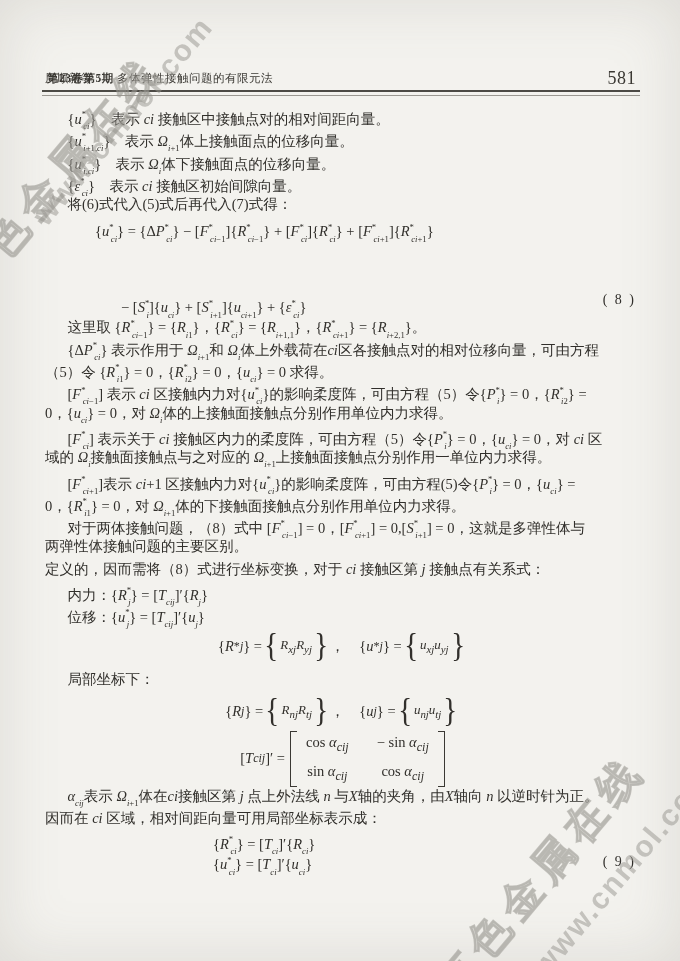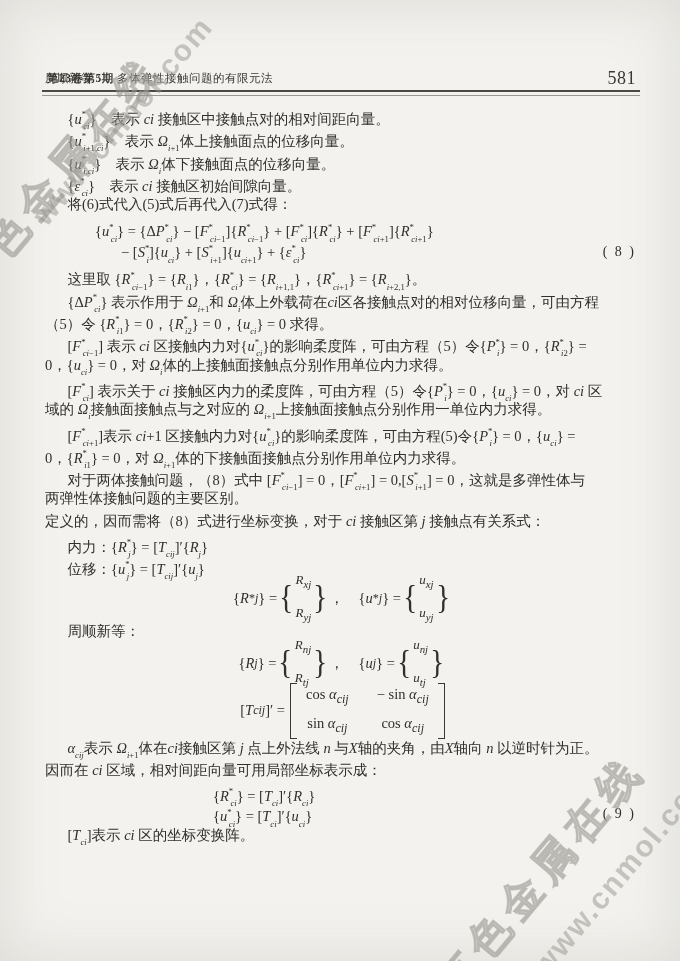--- a/index.html
+++ b/index.html
@@ -22,29 +22,29 @@
   
   main{position:absolute;top:104px;left:45px;right:40px;bottom:0;z-index:1;}
   .ln{height:22.3px;line-height:22.3px;font-size:14.5px;white-space:nowrap;}
   .ind{text-indent:1.55em;}
   .ln i{font-family:"Liberation Serif","DejaVu Serif",serif;}
   .ln sup{font-size:.6em;margin-right:-.32em;position:relative;top:-.1em;}
   .ln sub{font-size:.6em;position:relative;top:.15em;}
   .hd{font-family:"Liberation Sans","DejaVu Sans",sans-serif;
     font-weight:bold;font-size:14.5px;height:25px;line-height:25px;letter-spacing:.5px;}
   .f1{margin-left:50px;height:25px;line-height:25px;}
-  .f2{margin-left:76px;height:24px;line-height:16px;position:relative;}
+  .f2{margin-left:76px;height:24px;line-height:30px;position:relative;margin-top:48px;}
   .rel{position:relative;}
   .eqnum{position:absolute;right:4px;top:50%;transform:translateY(-50%);
     letter-spacing:2px;font-size:14px;text-indent:0;}
   .off{margin-left:168px;height:21px;line-height:21px;}
   
   .vec{display:flex;align-items:center;justify-content:center;height:43px;
     font-size:14.5px;white-space:nowrap;}
-  .cv{display:inline-flex;flex-direction:column;justify-content:center;
+  .cv{display:inline-flex;flex-direction:row;justify-content:center;
     row-gap:16px;font-size:13px;text-align:left;vertical-align:middle;}
   .cv span{line-height:1.05;display:block;}
   .bb{font-size:34px;font-weight:400;display:inline-block;transform:scaleX(.85);
     position:relative;top:-1px;padding:0 1px;}
   
   .matline{display:flex;align-items:center;justify-content:center;height:52px;
     font-size:14.5px;white-space:nowrap;}
   .sqwrap{display:inline-flex;align-items:stretch;margin-left:5px;}
   .sqL{width:6px;border:1.5px solid #3a3833;border-right:none;margin-right:9px;}
   .sqR{width:6px;border:1.5px solid #3a3833;border-left:none;margin-left:9px;}
@@ -102,21 +102,21 @@
     <div class="ln ind">内力：{<i>R</i><sup>*</sup><sub><i>j</i></sub>} = [<i>T</i><sub><i>cij</i></sub>]′{<i>R</i><sub><i>j</i></sub>}</div>
     <div class="ln ind">位移：{<i>u</i><sup>*</sup><sub><i>j</i></sub>} = [<i>T</i><sub><i>cij</i></sub>]′{<i>u</i><sub><i>j</i></sub>}</div>
 
     <div class="vec">{<i>R</i><sup>*</sup><sub><i>j</i></sub>} = <span class="bb">{</span><span class="cv">
           <span><i>R</i><sub><i>xj</i></sub></span>
           <span><i>R</i><sub><i>yj</i></sub></span>
         </span><span class="bb">}</span>，　{<i>u</i><sup>*</sup><sub><i>j</i></sub>} = <span class="bb">{</span><span class="cv">
           <span><i>u</i><sub><i>xj</i></sub></span>
           <span><i>u</i><sub><i>yj</i></sub></span>
         </span><span class="bb">}</span></div>
-    <div class="ln ind">周顺新等：</div>
+    <div class="ln ind">局部坐标下：</div>
     <div class="vec">{<i>R</i><sub><i>j</i></sub>} = <span class="bb">{</span><span class="cv">
           <span><i>R</i><sub><i>nj</i></sub></span>
           <span><i>R</i><sub><i>tj</i></sub></span>
         </span><span class="bb">}</span>，　{<i>u</i><sub><i>j</i></sub>} = <span class="bb">{</span><span class="cv">
           <span><i>u</i><sub><i>nj</i></sub></span>
           <span><i>u</i><sub><i>tj</i></sub></span>
         </span><span class="bb">}</span></div>
     <div class="matline">[<i>T</i><sub><i>cij</i></sub>]′ = <span class="sqwrap">
           <span class="sqL"></span>
           <span class="m2">
@@ -128,21 +128,20 @@
           <span class="sqR"></span>
         </span></div>
 
     <div class="ln ind"><i>α</i><sub><i>cij</i></sub>表示 <i>Ω</i><sub><i>i</i>+1</sub>体在<i>ci</i>接触区第 <i>j</i> 点上外法线 <i>n</i> 与<i>X</i>轴的夹角，由<i>X</i>轴向 <i>n</i> 以逆时针为正。</div>
     <div class="ln">因而在 <i>ci</i> 区域，相对间距向量可用局部坐标表示成：</div>
     <div class="ln off">{<i>R</i><sup>*</sup><sub><i>ci</i></sub>} = [<i>T</i><sub><i>ci</i></sub>]′{<i>R</i><sub><i>ci</i></sub>}</div>
     <div class="ln off rel">
       <span>{<i>u</i><sup>*</sup><sub><i>ci</i></sub>} = [<i>T</i><sub><i>ci</i></sub>]′{<i>u</i><sub><i>ci</i></sub>}</span>
       <span class="eqnum">( 9 )</span>
     </div>
-    <div class="ln ind">[<i>T</i><sub><i>ci</i></sub>]表示 <i>ci</i> 区的坐标变换阵。</div>
   </main>
 
   <div class="wm wm-cn wm-cn-tl">有色金属在线</div>
   <div class="wm wm-url wm-url-tl">www.cnmol.com</div>
   <div class="wm wm-cn wm-cn-br">有色金属在线</div>
   <div class="wm wm-url wm-url-br">www.cnmol.com</div>
 
 </div>
 
 </body></html>

